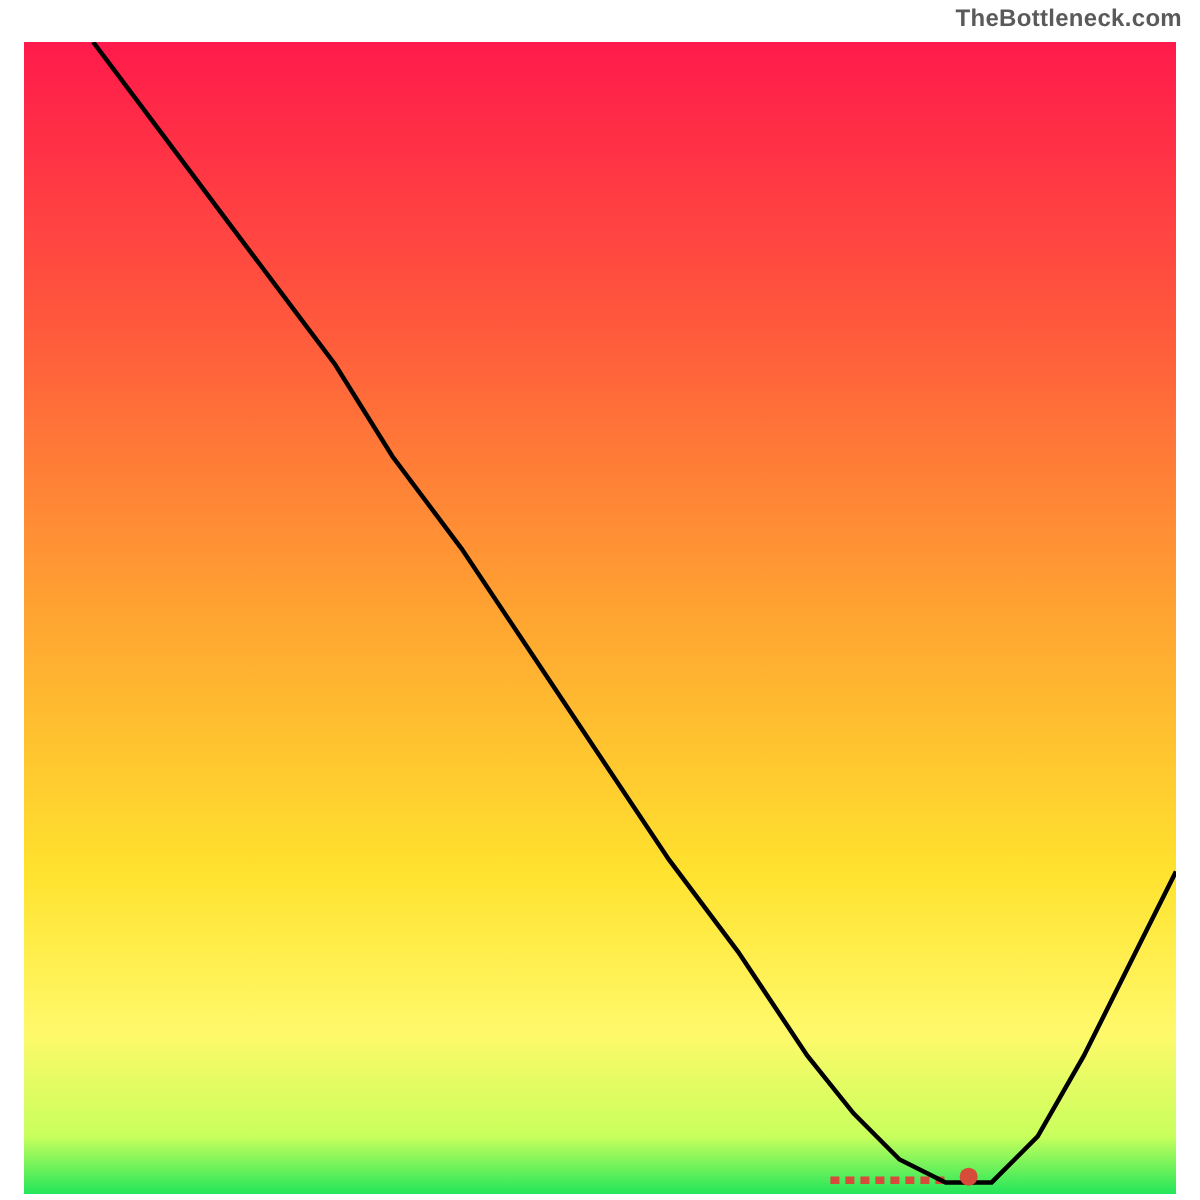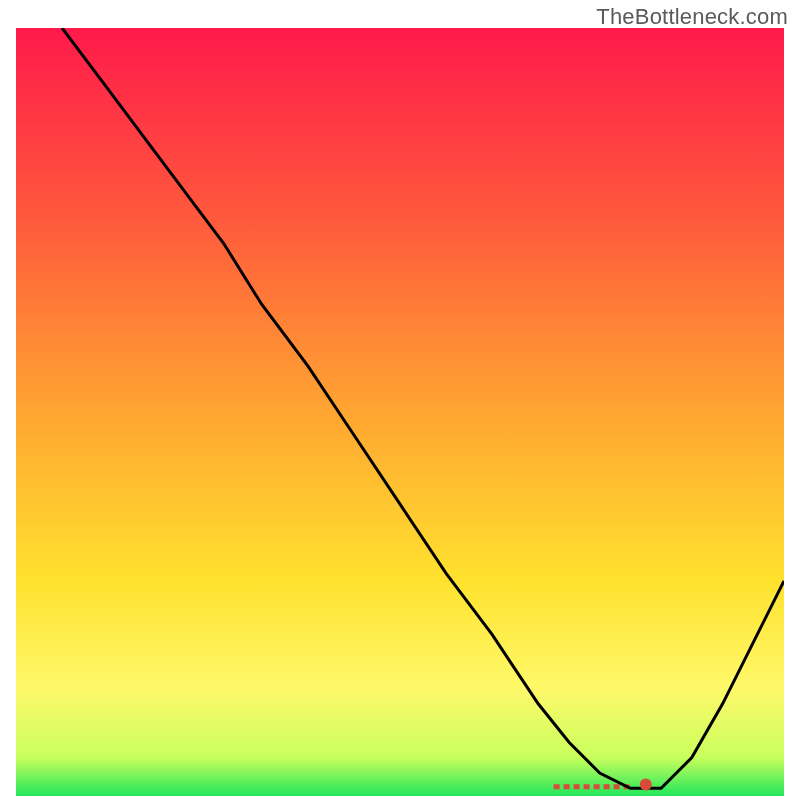--- a/index.html
+++ b/index.html
@@ -13,22 +13,22 @@
   }
   .stage {
     position: relative;
     width: 800px;
     height: 800px;
   }
   .watermark {
     position: absolute;
     top: 4px;
     right: 12px;
-    font-size: 22px;
-    font-weight: normal;
+    font-size: 16px;
+    font-weight: bold;
     color: #5a5a5a;
     letter-spacing: 0.2px;
   }
   .plot {
     position: absolute;
     left: 16px;
     top: 28px;
     width: 768px;
     height: 768px;
   }

